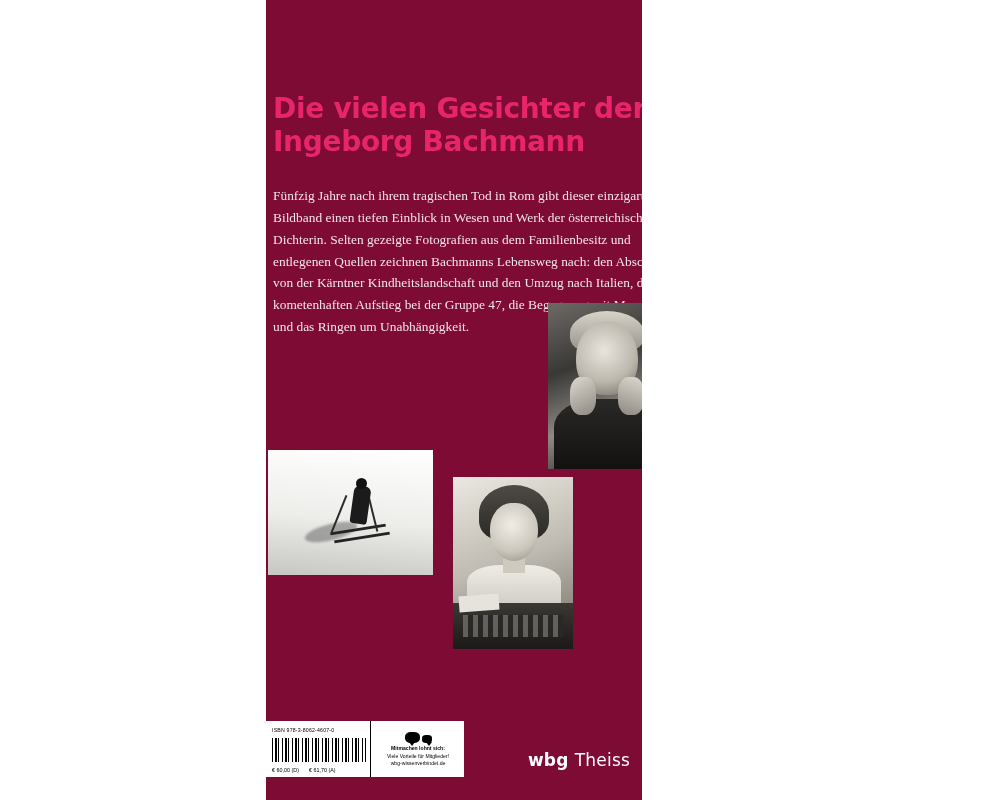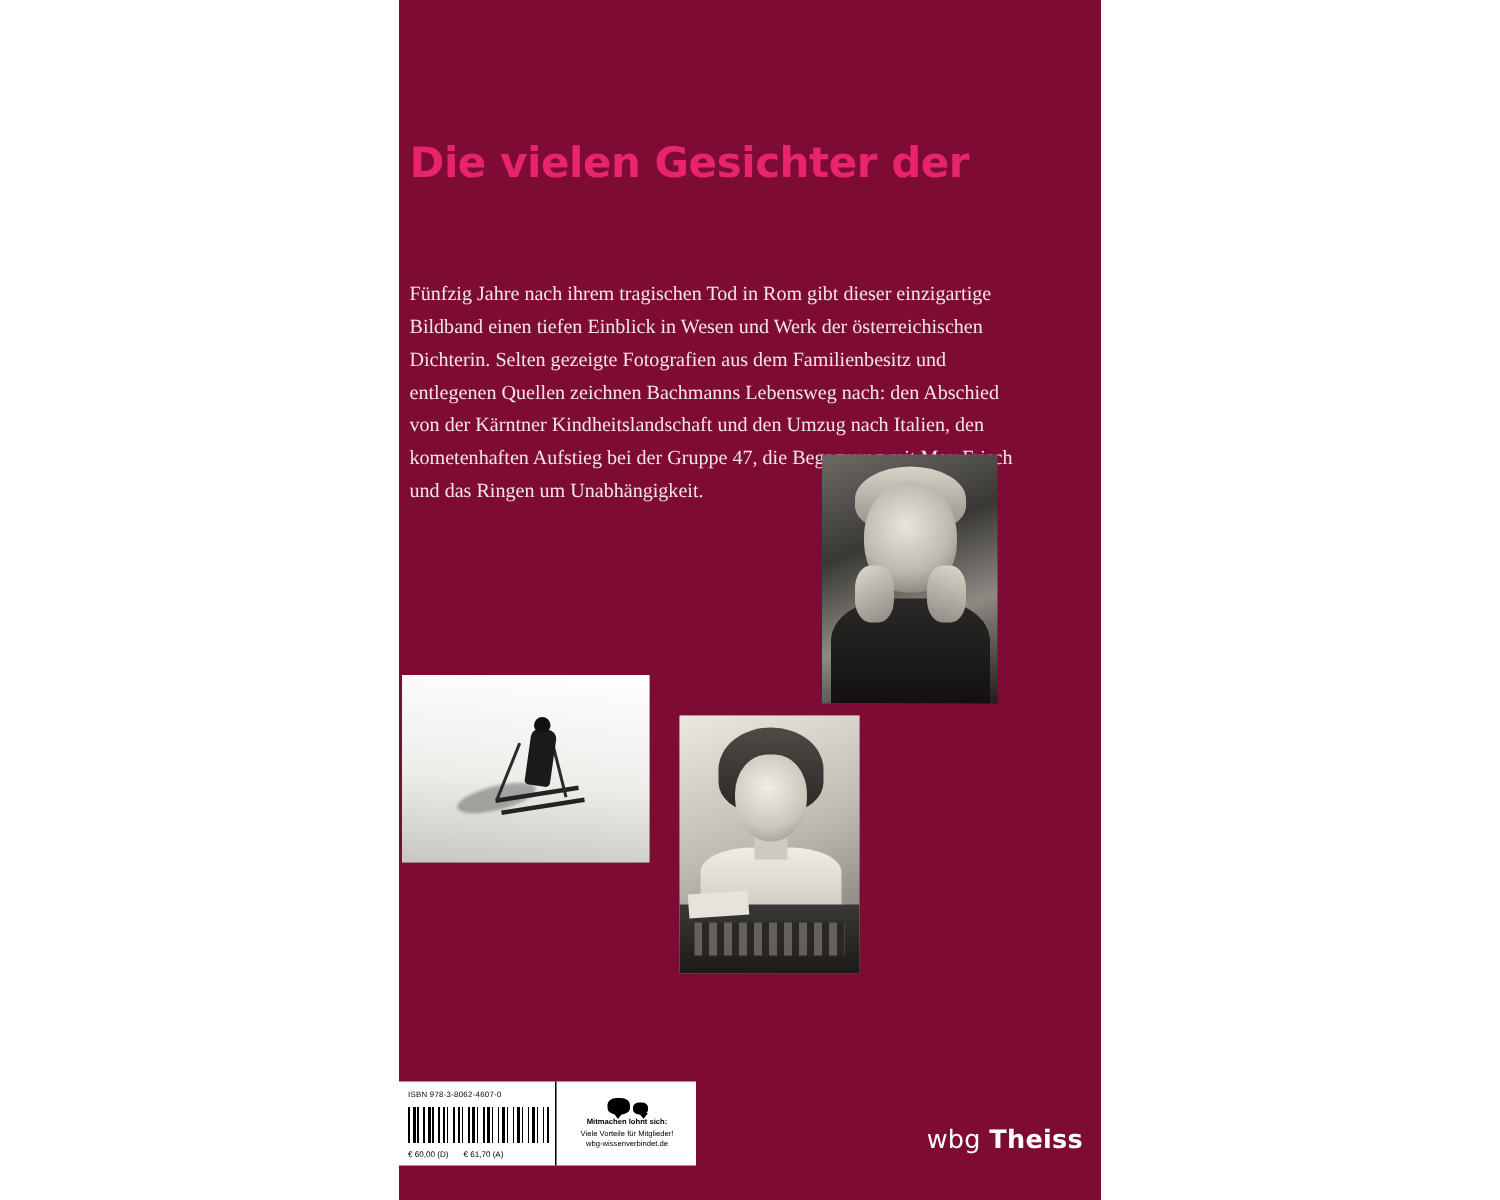--- a/index.html
+++ b/index.html
@@ -19,21 +19,21 @@
     width: 1000px;
     height: 800px;
     background: #ffffff;
   }
 
   
   #cover {
     position: absolute;
     left: 266px;
     top: 0px;
-    width: 468px;
+    width: 376px;
     height: 800px;
     background: #7d0b33;
     overflow: hidden;
   }
 
   #title {
     position: absolute;
     left: 7px;
     top: 92px;
     width: 420px;
@@ -369,32 +369,33 @@
   
   #publisher {
     position: absolute;
     right: 12px;
     bottom: 30px;
     color: #ffffff;
     font-family: "DejaVu Sans", sans-serif;
     font-size: 17px;
     letter-spacing: .2px;
   }
-  #publisher .wbg { font-weight: normal; }
-  #publisher .theiss { font-weight: bold; }
+  #publisher .wbg { font-weight: bold; }
+  #publisher .theiss { font-weight: normal; }
 </style>
 </head>
 <body>
 
 <div id="page">
 
   <div id="cover">
 
     <div id="title">
       <div>Die vielen Gesichter der</div>
+      <div>Ingeborg Bachmann</div>
     </div>
 
     <p class="blurb" id="blurb1">Fünfzig Jahre nach ihrem tragischen Tod in Rom gibt dieser einzigartige Bildband einen tiefen Einblick in Wesen und Werk der österreichischen Dichterin. Selten gezeigte Fotografien aus dem Familienbesitz und entlegenen Quellen zeichnen Bachmanns Lebensweg nach: den Abschied von der Kärntner Kindheitslandschaft und den Umzug nach Italien, den kometenhaften Aufstieg bei der Gruppe 47, die Begegnung mit Max Frisch und das Ringen um Unabhängigkeit.</p>
 
 
     <div class="photo" id="photo-portrait-hands">
       <div class="body"></div>
       <div class="hair"></div>
       <div class="face"></div>
       <div class="handL"></div>

